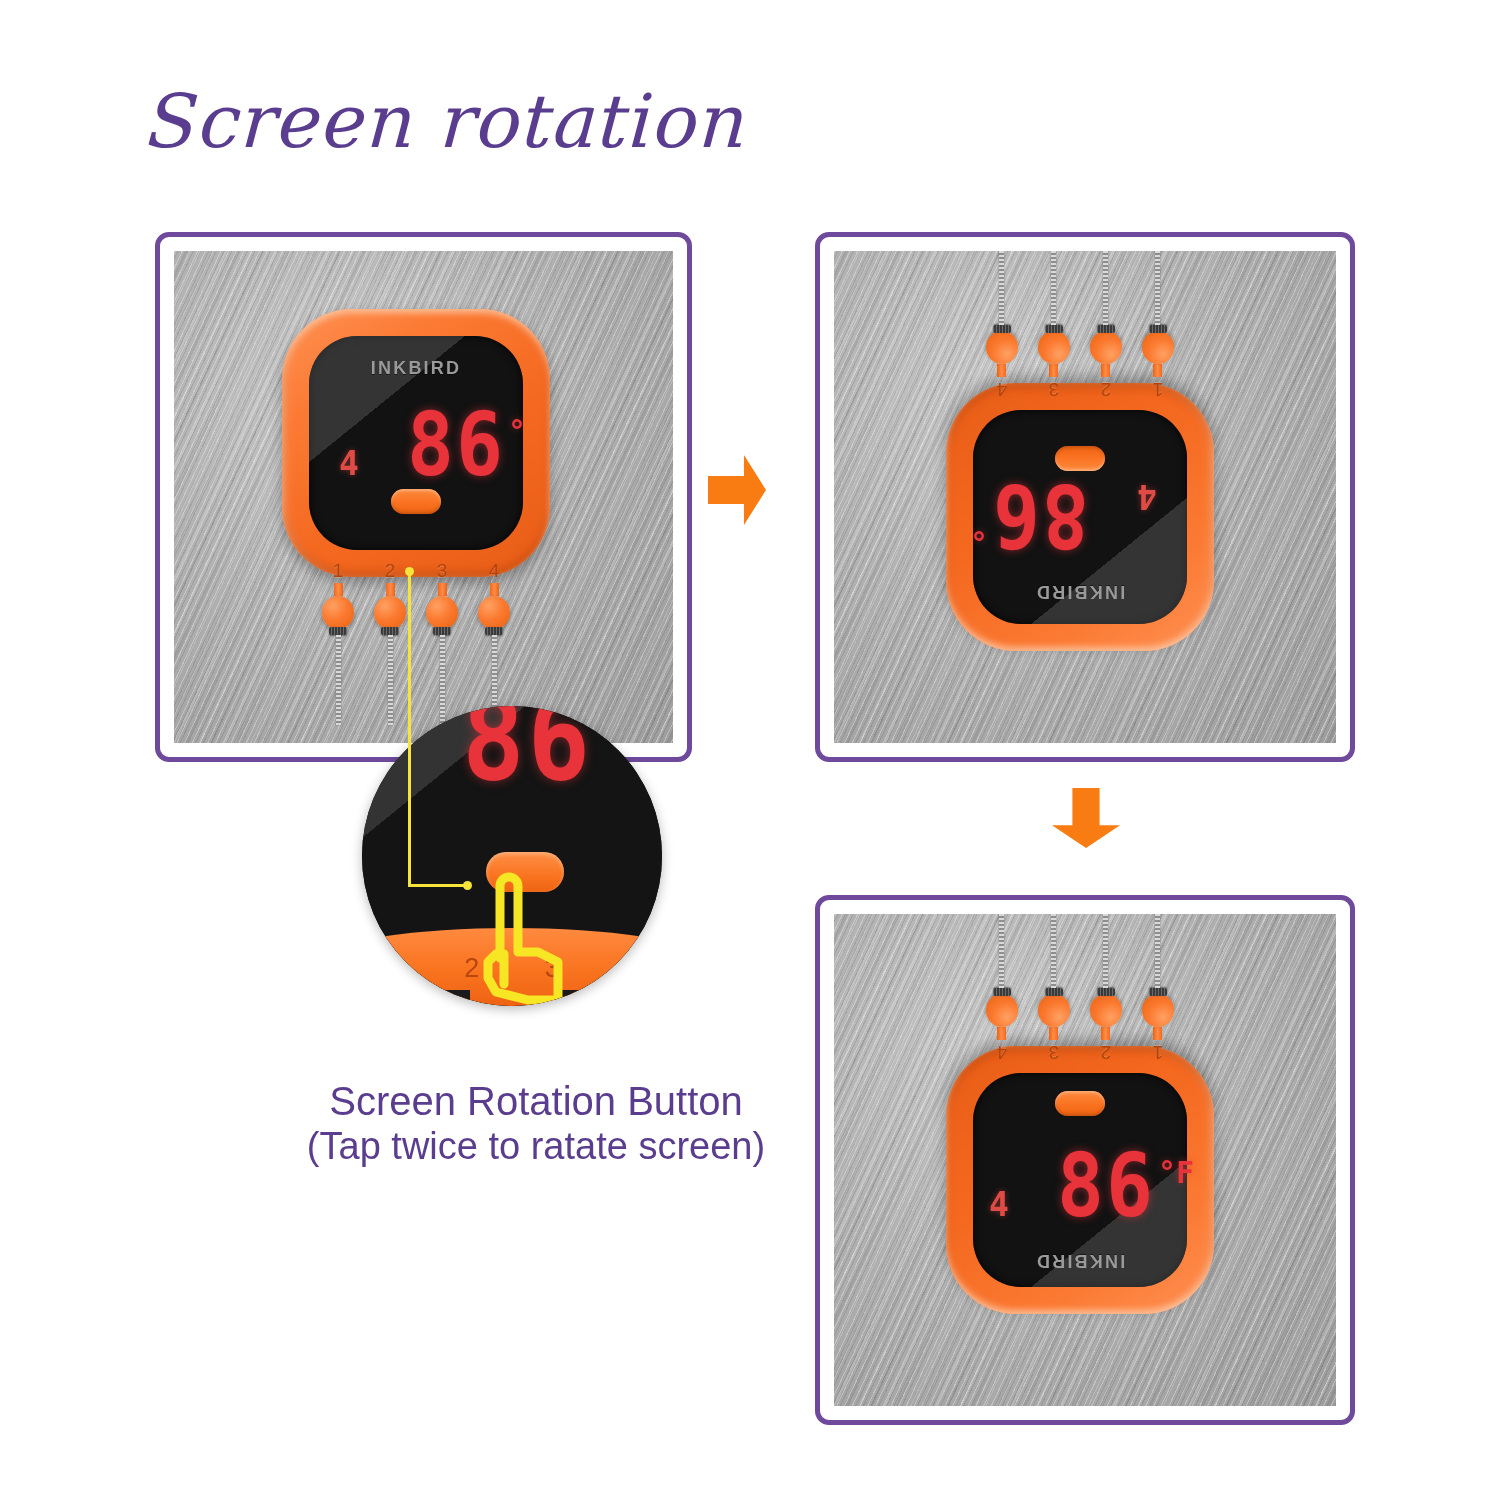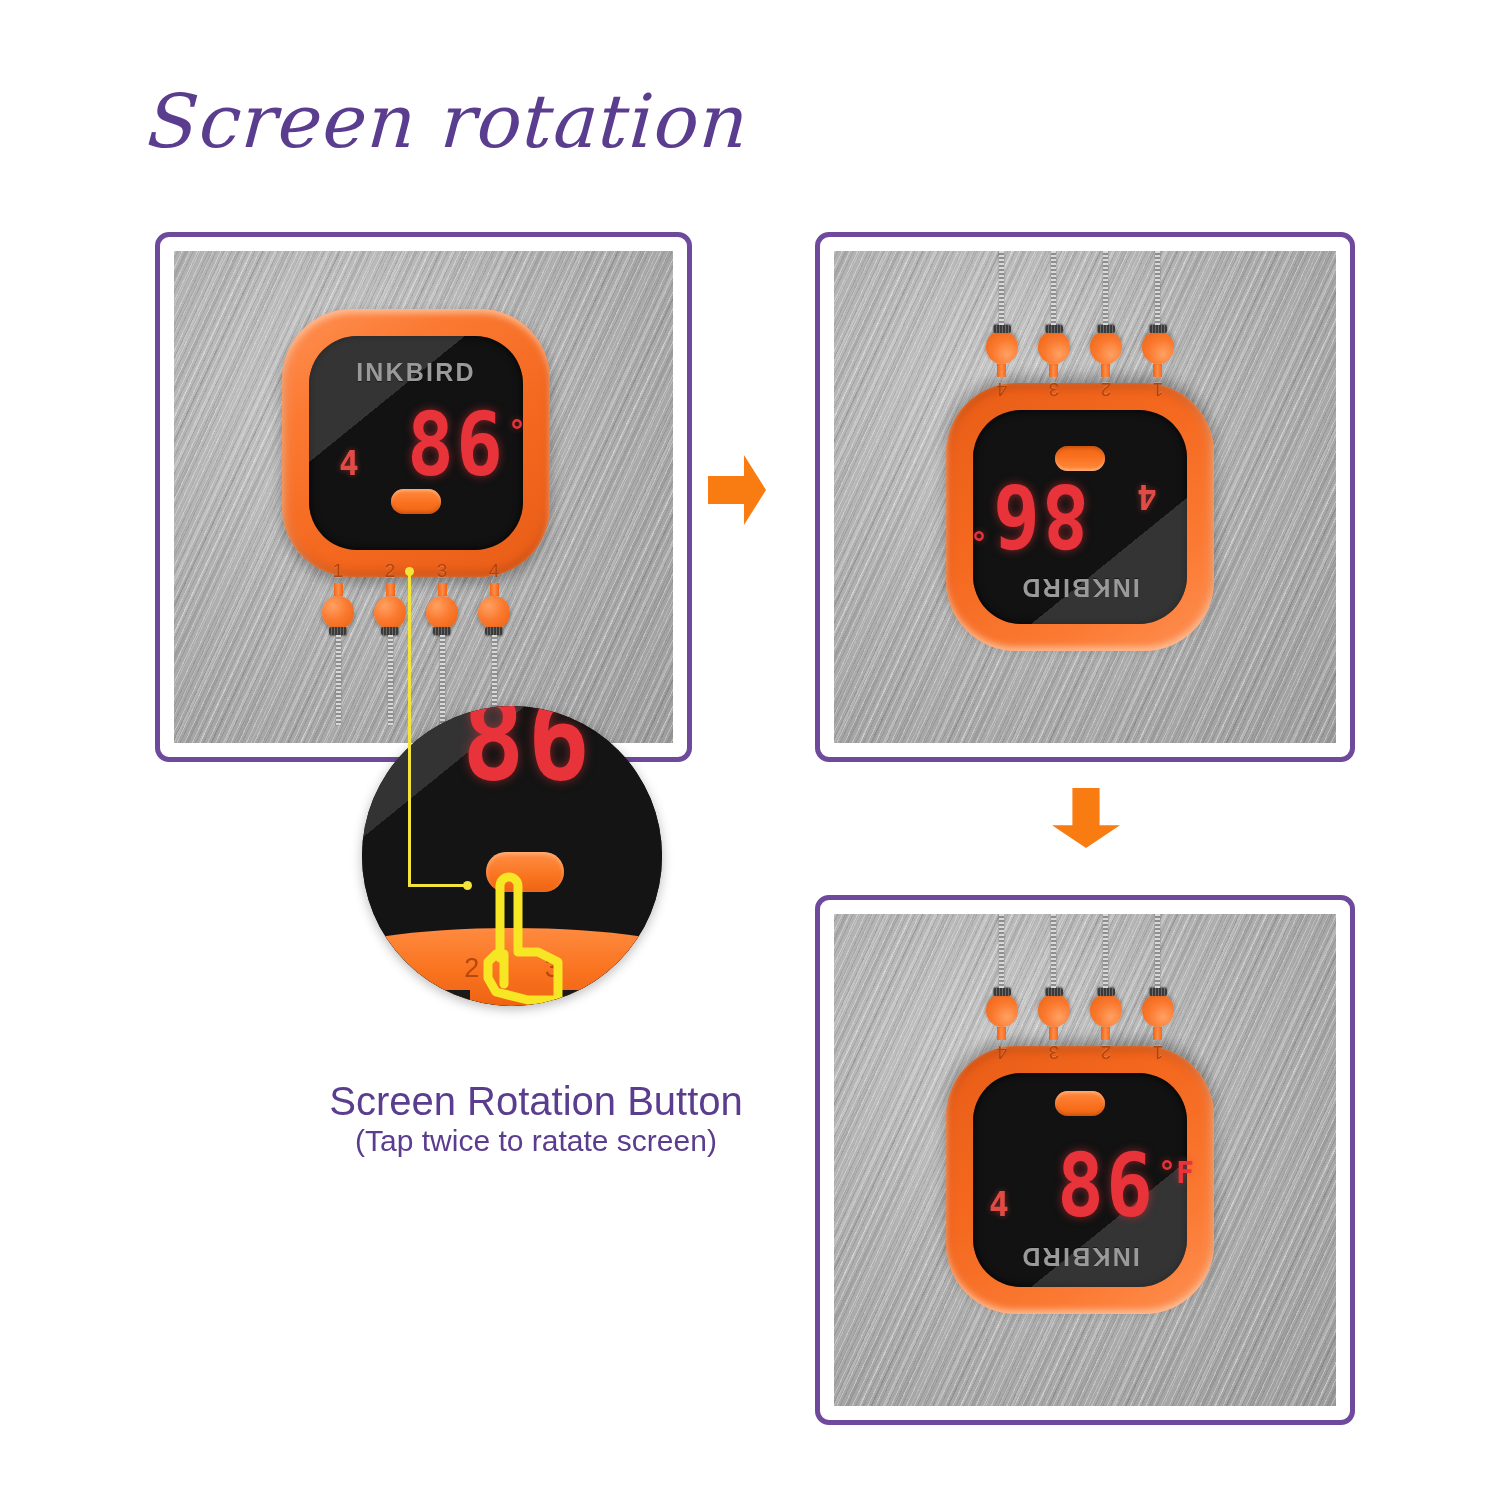--- a/index.html
+++ b/index.html
@@ -108,21 +108,21 @@
         rgba(255,255,255,0.000) 49.7%,
         rgba(255,255,255,0.000) 100%);
     pointer-events: none;
   }
 
   .brand {
     position: absolute;
     left: 0; right: 0;
     text-align: center;
     font-family: "Liberation Sans", sans-serif;
-    font-size: 25px;
+    font-size: 18px;
     font-weight: 700;
     letter-spacing: 2.2px;
     color: #9a9a9a;
     text-shadow: 0 1px 0 rgba(0,0,0,0.5);
     z-index: 3;
   }
   .brand.at-top    { top: 22px; }
   .brand.at-bottom { bottom: 28px; }
 
   
@@ -356,21 +356,21 @@
     position: absolute;
     left: 306px;
     top: 1078px;
     width: 460px;
     text-align: center;
     color: #5b3d8f;
     font-family: "Liberation Sans", sans-serif;
     line-height: 1.16;
   }
   #caption .l1 { font-size: 40px; display: block; text-align: center; }
-  #caption .l2 { font-size: 30px; display: block; }
+  #caption .l2 { font-size: 38px; display: block; }
 </style>
 </head>
 <body>
 
 <div id="stage">
 
   <div id="title">Screen rotation</div>
 
   <div class="panel" id="panel1" style="left:155px; top:232px; width:537px; height:530px;">
     <div class="photo">

